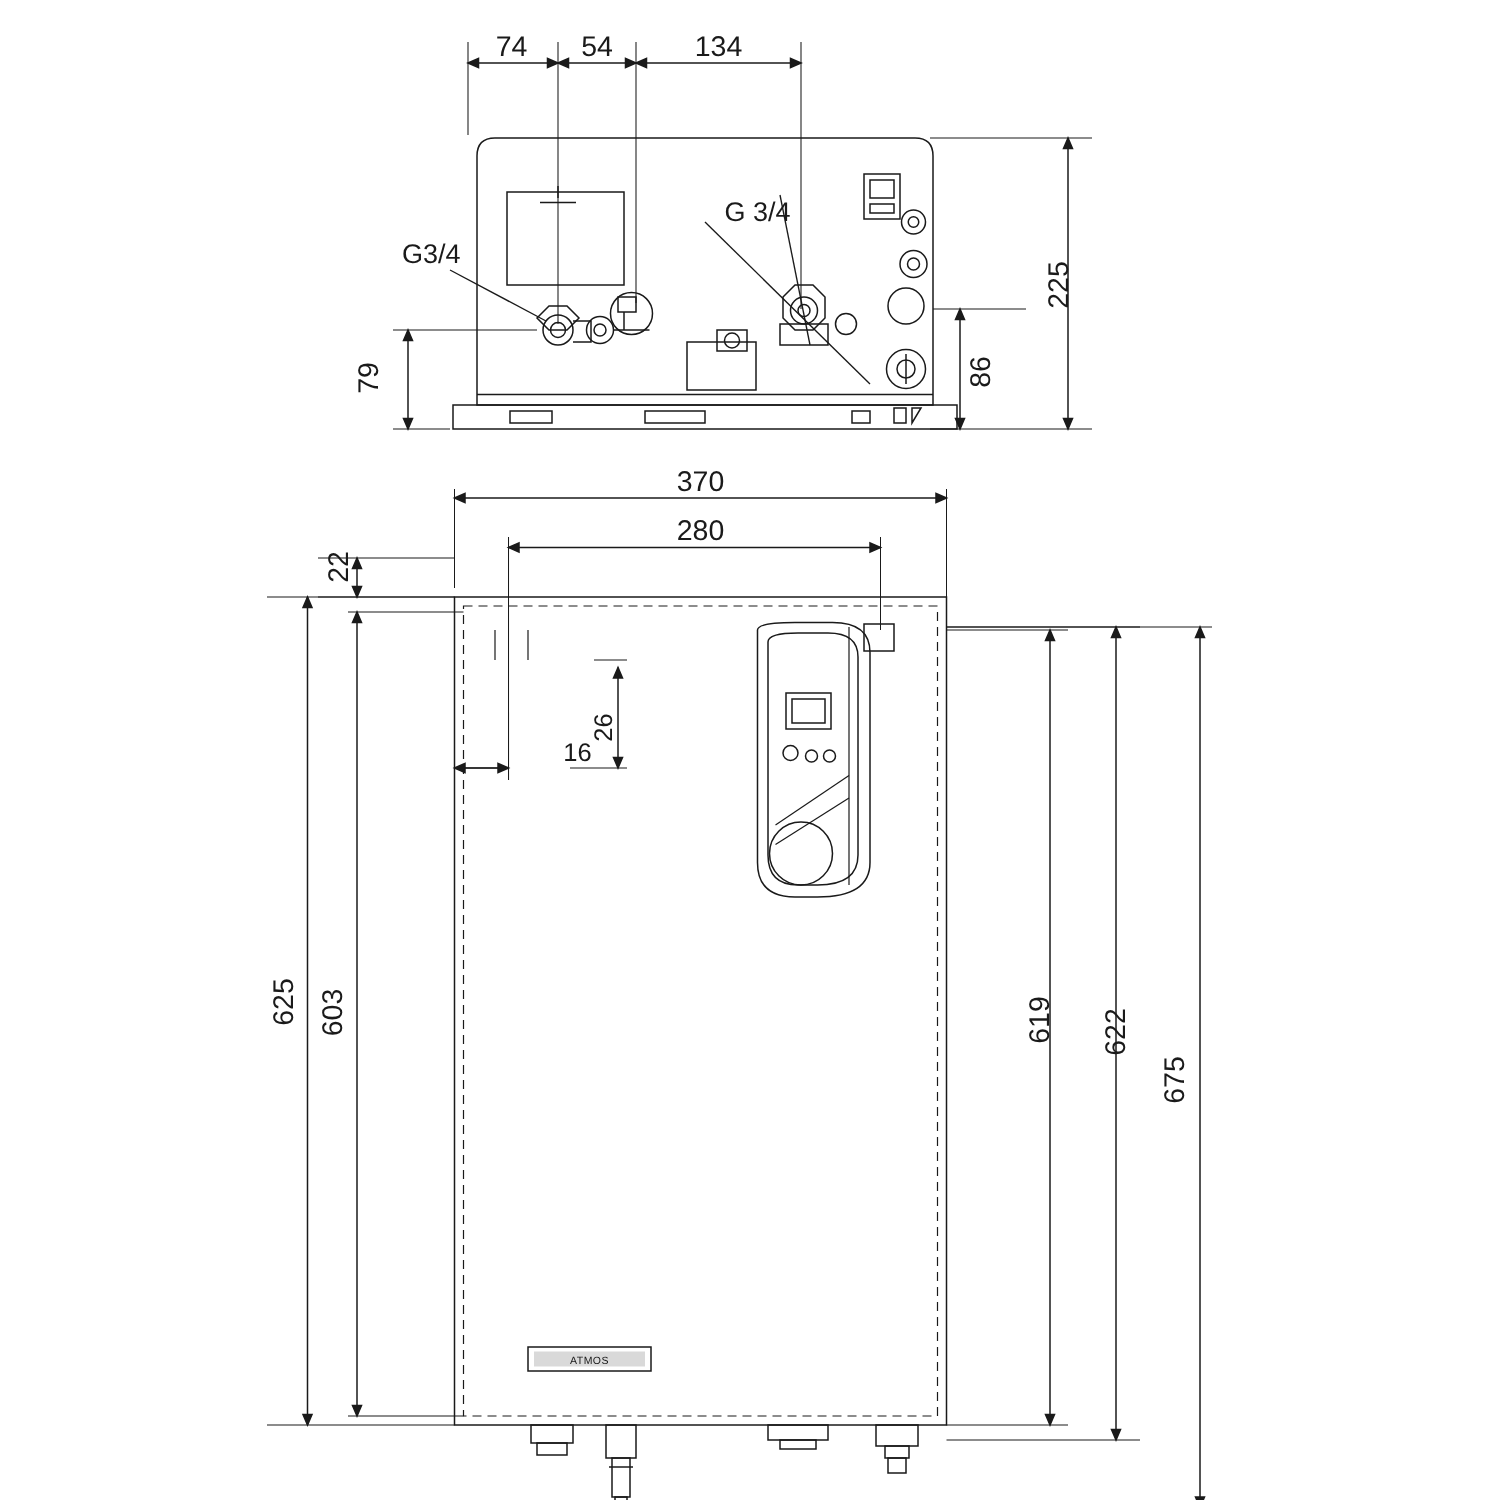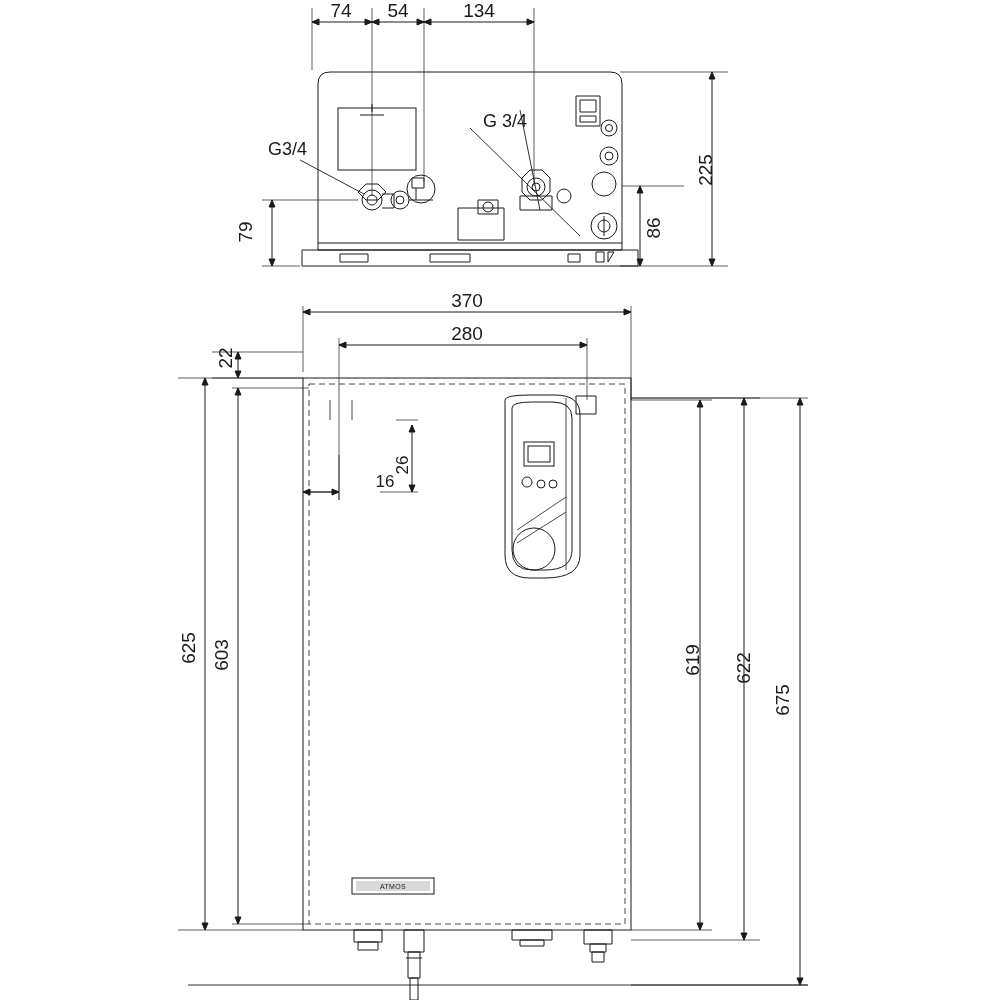--- a/index.html
+++ b/index.html
@@ -3,21 +3,21 @@
 <meta charset="utf-8">
 <style>
   html,body{margin:0;padding:0;}
   body{
     width:1000px;height:1000px;
     background:#ffffff;
     font-family:"Liberation Sans", sans-serif;
     color:#1a1a1a;
     overflow:hidden;
   }
-  #stage{position:relative;width:1000px;height:700px;}
+  #stage{position:relative;width:1000px;height:700px;margin-top:20px;}
   svg#drawing{position:absolute;left:0;top:0;width:1000px;height:1000px;}
   .dimtext{
     font-family:"Liberation Sans", sans-serif;
     font-size:19px;
     fill:#1a1a1a;
   }
   .dimtext.small{font-size:17px;}
   .labeltext{
     font-family:"Liberation Sans", sans-serif;
     font-size:18px;

